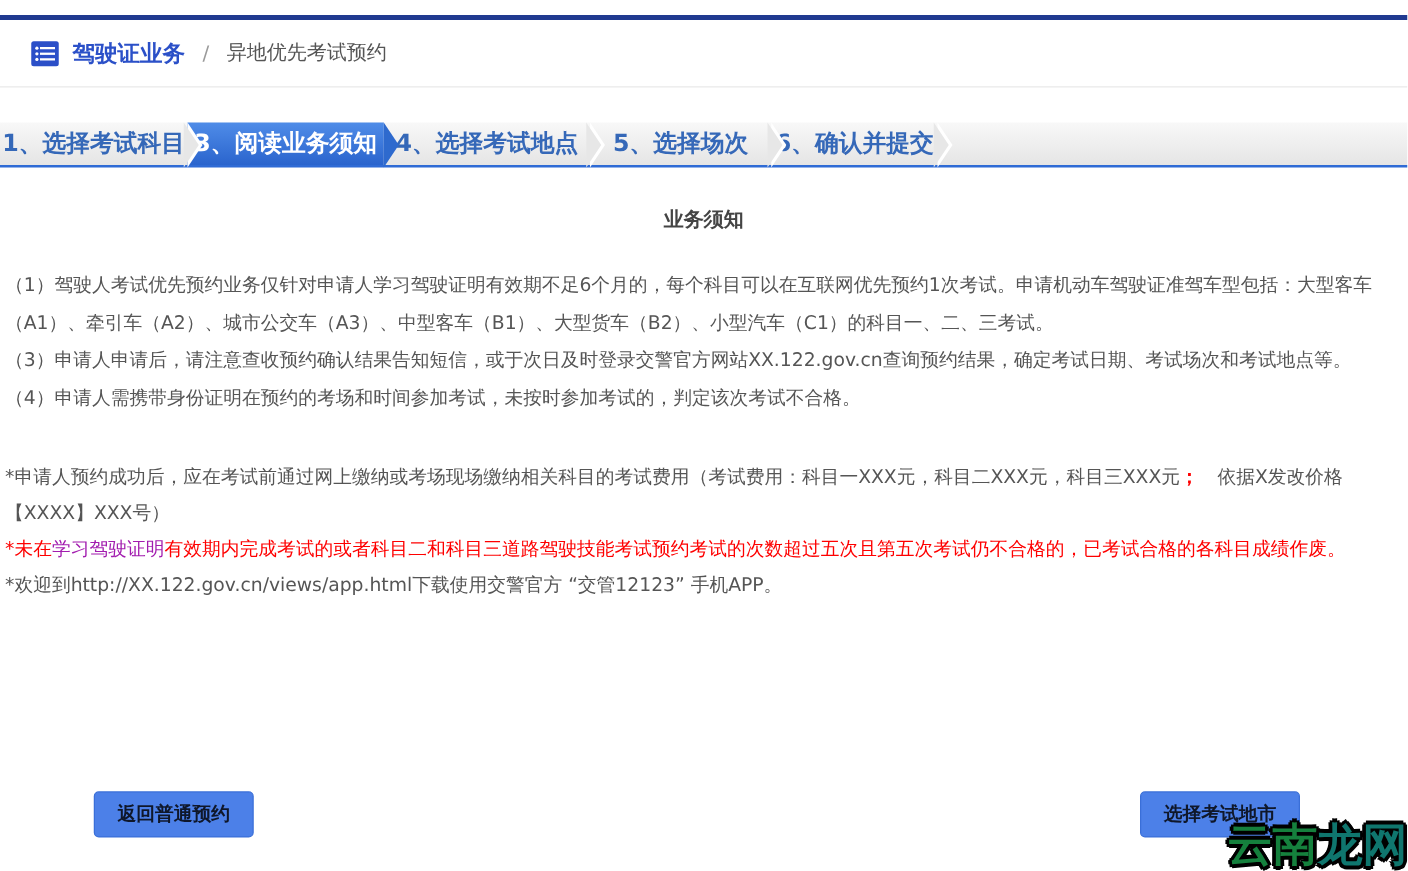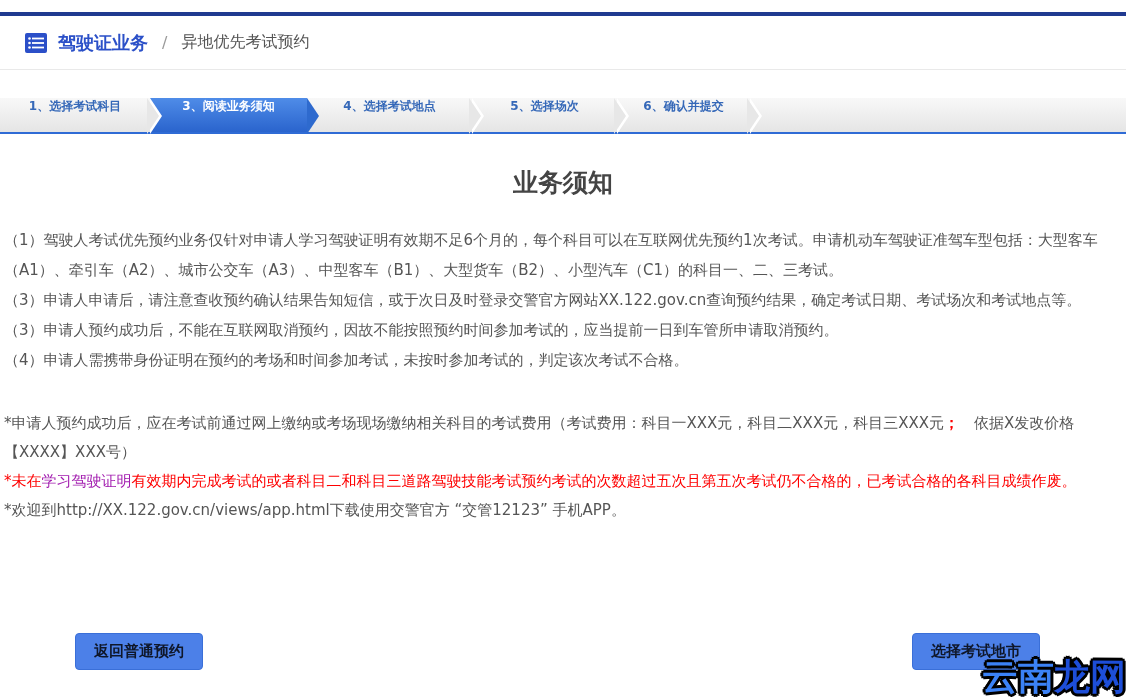--- a/index.html
+++ b/index.html
@@ -31,22 +31,22 @@
   
   .stepbar {
     margin-top: 28px;
     display: flex;
     height: 36px;
     background: linear-gradient(#f8f8f8, #e5e5e5);
     border-bottom: 2px solid #2f6bd5;
   }
   .step {
     position: relative;
-    display: flex; align-items: flex-start; justify-content: center;
-    font-size: 12px; font-weight: bold;
+    display: flex; align-items: center; justify-content: center;
+    font-size: 19px; font-weight: bold;
     color: #3568b8;
     cursor: pointer;
   }
   .step::before {
     content: ''; position: absolute; right: -12px; top: 0;
     border-top: 18px solid transparent; border-bottom: 18px solid transparent;
     border-left: 12px solid #fff; z-index: 2;
   }
   .step::after {
     content: ''; position: absolute; right: -9px; top: 0;
@@ -55,21 +55,21 @@
   }
   .step.active {
     background: linear-gradient(#4f8ce8, #2a64cd);
     color: #fff;
   }
   .step.active::before { display: none; }
   .step.active::after { right: -12px; border-left-color: #2e6ace; z-index: 3; }
   .step-filler { flex: 1; }
 
   
-  .page-title { text-align: center; font-size: 25px; font-weight: bold; color: #444; margin: 32px 0 26px; }
+  .page-title { text-align: center; font-size: 16px; font-weight: bold; color: #444; margin: 32px 0 26px; }
   .notice-body { padding: 0 4px; color: #555; font-size: 15px; }
   .notice-body p { margin: 0; line-height: 30px; }
   .notes { margin-top: 34px; }
   .notes p { line-height: 29px; }
   .red { color: #fe0000; }
   .red-mark { color: #fe0000; font-weight: bold; }
   .gray-mid { color: #a21caf; }
 
   
   .footer {
@@ -88,22 +88,22 @@
 
   
   .watermark {
     position: absolute; right: 0; bottom: 2px;
     font-size: 36px; font-weight: bold; line-height: 1;
     white-space: nowrap;
     text-shadow:
       3px 0 #000, -3px 0 #000, 0 3px #000, 0 -3px #000,
       2px 2px #000, -2px -2px #000, 2px -2px #000, -2px 2px #000;
   }
-  .wm-orange { color: #3b82f6; }
-  .wm-white { color: #1d4ed8; margin-top: 20px; }
+  .wm-orange { color: #15803d; }
+  .wm-white { color: #0f766e; margin-top: 20px; }
 </style>
 </head>
 <body>
 
 <div class="topbar"></div>
 
 <div class="header">
   <span class="hicon">
     <svg width="24" height="24" viewBox="0 0 24 24">
       <rect x="1" y="2" width="22" height="20" rx="2" fill="#2b4fc8"></rect>
@@ -137,21 +137,20 @@
     <span>6、确认并提交</span>
   </div>
   <div class="step-filler"></div>
 </div>
 
 <div class="page-title">业务须知</div>
 
 <div class="notice-body">
   <p>（1）驾驶人考试优先预约业务仅针对申请人学习驾驶证明有效期不足6个月的，每个科目可以在互联网优先预约1次考试。申请机动车驾驶证准驾车型包括：大型客车（A1）、牵引车（A2）、城市公交车（A3）、中型客车（B1）、大型货车（B2）、小型汽车（C1）的科目一、二、三考试。</p>
   <p>（3）申请人申请后，请注意查收预约确认结果告知短信，或于次日及时登录交警官方网站XX.122.gov.cn查询预约结果，确定考试日期、考试场次和考试地点等。</p>
-  <p>（3）申请人预约成功后，不能在互联网取消预约，因故不能按照预约时间参加考试的，应当提前一日到车管所申请取消预约。</p>
   <p>（4）申请人需携带身份证明在预约的考场和时间参加考试，未按时参加考试的，判定该次考试不合格。</p>
 
   <div class="notes">
     <p><span>*申请人预约成功后，应在考试前通过网上缴纳或考场现场缴纳相关科目的考试费用（考试费用：科目一XXX元，科目二XXX元，科目三XXX元</span><span class="red-mark">；</span><span>　依据X发改价格【XXXX】XXX号）</span></p>
     <p><span class="red">*未在</span><span class="gray-mid">学习驾驶证明</span><span class="red">有效期内完成考试的或者科目二和科目三道路驾驶技能考试预约考试的次数超过五次且第五次考试仍不合格的，已考试合格的各科目成绩作废。</span></p>
     <p>*欢迎到http://XX.122.gov.cn/views/app.html下载使用交警官方 “交管12123” 手机APP。</p>
   </div>
 </div>
 
 <div class="footer">

